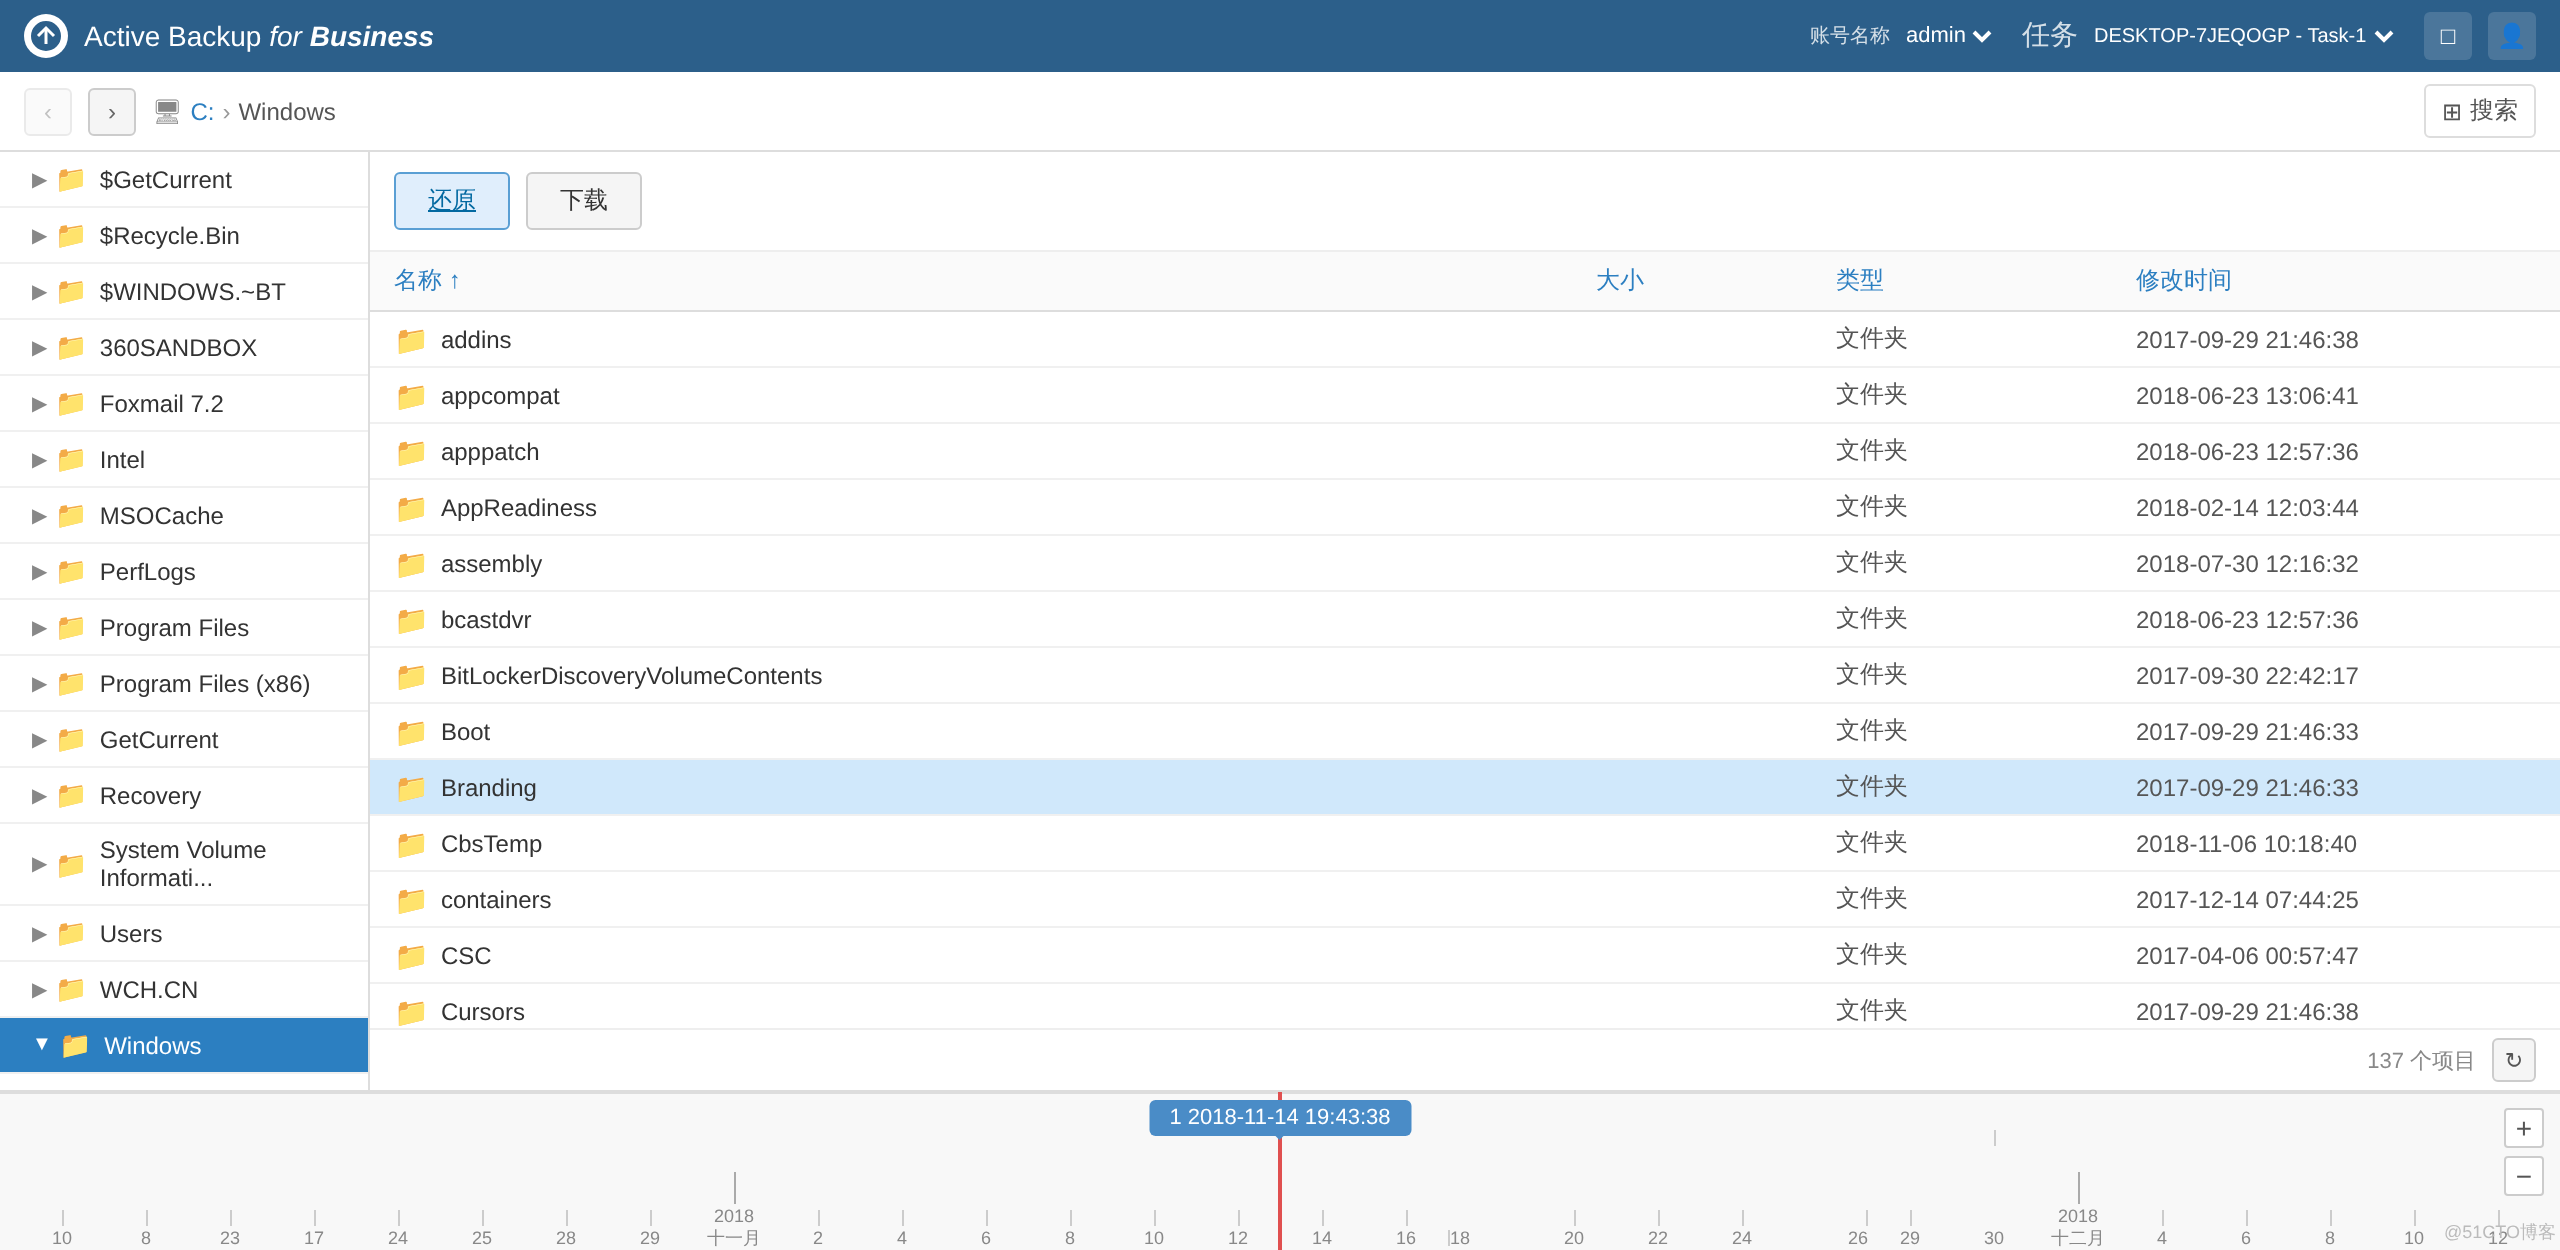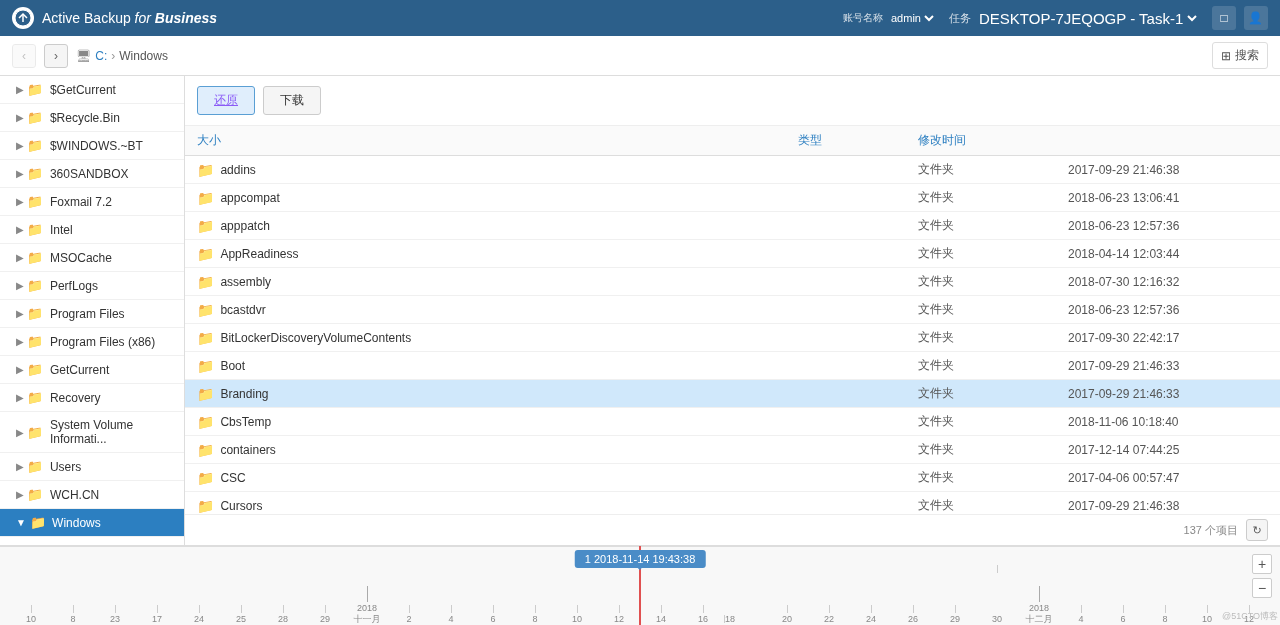--- a/index.html
+++ b/index.html
@@ -36,21 +36,21 @@
     .sidebar-item.active .arrow { color: white; }
     .sidebar-item .folder-icon { margin-right: 6px; font-size: 13px; }
     .sidebar-footer-btn { width: 22px; height: 22px; border: 1px solid #ccc; background: #f5f5f5; border-radius: 3px; cursor: pointer; display: flex; align-items: center; justify-content: center; font-size: 11px; color: #555; }
 
     
     .content { flex: 1; display: flex; flex-direction: column; overflow: hidden; background: #fff; }
 
     
     .action-bar { display: flex; gap: 8px; padding: 10px 12px; border-bottom: 1px solid #eee; flex-shrink: 0; }
     .action-btn { padding: 5px 16px; border: 1px solid #ccc; border-radius: 3px; background: #f5f5f5; cursor: pointer; font-size: 12px; color: #333; }
-    .action-btn.active { background: #e0eefc; border-color: #5a9fd4; color: #8b5cf6; text-decoration: underline; }
+    .action-btn.active { background: #e0eefc; border-color: #5a9fd4; color: #0369a1; text-decoration: underline; }
 
     
     .file-table { flex: 1; overflow-y: auto; }
     .table-header { display: grid; grid-template-columns: 1fr 120px 150px 200px; padding: 6px 12px; border-bottom: 1px solid #ddd; background: #fafafa; font-size: 12px; color: #555; }
     .table-header .col-name { color: #2c7fc1; cursor: pointer; }
     .table-header .col-size { color: #2c7fc1; cursor: pointer; }
     .table-header .col-type { color: #2c7fc1; cursor: pointer; }
     .table-header .col-date { color: #2c7fc1; cursor: pointer; }
     .table-row { display: grid; grid-template-columns: 1fr 120px 150px 200px; padding: 5px 12px; border-bottom: 1px solid #f0f0f0; font-size: 12px; align-items: center; }
     .table-row.selected { background: #d0e8fb; }
@@ -90,22 +90,22 @@
     </span>
   </div>
   <div class="header-spacer"></div>
   <div class="header-user">
     <span style="font-size:10px;opacity:0.8">账号名称</span>
     <select style="background:transparent;border:none;color:white;font-size:11px;">
       <option>admin</option>
     </select>
   </div>
   <div class="header-task">
-    <span style="font-size:11px;opacity:0.8">任务</span>
-    <select style="background:transparent;border:none;color:white;font-size:15px;">
+    <span style="font-size:14px;opacity:0.8">任务</span>
+    <select style="background:transparent;border:none;color:white;font-size:10px;">
       <option>DESKTOP-7JEQOGP - Task-1</option>
     </select>
   </div>
   <div class="header-icons">
     <button class="header-icon-btn">□</button>
     <button class="header-icon-btn">👤</button>
   </div>
 </div>
 
 <div class="toolbar">
@@ -217,20 +217,21 @@
   </div>
 
   <div class="content">
     <div class="action-bar">
       <button class="action-btn active">还原</button>
       <button class="action-btn">下载</button>
     </div>
 
     <div class="file-table">
       <div class="table-header">
+        <span class="col-name">名称 ↑</span>
         <span class="col-size">大小</span>
         <span class="col-type">类型</span>
         <span class="col-date">修改时间</span>
       </div>
       <div id="table-rows-container">
           <div class="table-row">
     <div class="file-name">
       <span class="folder-icon-sm">📁</span>
       <span>addins</span>
     </div>
@@ -256,21 +257,21 @@
     <span class="col-type-val">文件夹</span>
     <span class="col-date-val">2018-06-23 12:57:36</span>
   </div>
           <div class="table-row">
     <div class="file-name">
       <span class="folder-icon-sm">📁</span>
       <span>AppReadiness</span>
     </div>
     <span class="col-size-val"></span>
     <span class="col-type-val">文件夹</span>
-    <span class="col-date-val">2018-04-14 12:03:44</span>
+    <span class="col-date-val">2018-02-14 12:03:44</span>
   </div>
           <div class="table-row">
     <div class="file-name">
       <span class="folder-icon-sm">📁</span>
       <span>assembly</span>
     </div>
     <span class="col-size-val"></span>
     <span class="col-type-val">文件夹</span>
     <span class="col-date-val">2018-07-30 12:16:32</span>
   </div>
@@ -438,21 +439,21 @@
     <span style="white-space:pre-wrap;text-align:center;line-height:1.2;">20</span>
   </div>
         <div class="timeline-mark" style="display: flex; flex-direction: column; align-items: center; flex: 1 1 0%; font-size: 9px; color: rgb(136, 136, 136);">
     <div style="width:1px;height:8px;background:#ccc;margin-bottom:1px;"></div>
     <span style="white-space:pre-wrap;text-align:center;line-height:1.2;">22</span>
   </div>
         <div class="timeline-mark" style="display: flex; flex-direction: column; align-items: center; flex: 1 1 0%; font-size: 9px; color: rgb(136, 136, 136);">
     <div style="width:1px;height:8px;background:#ccc;margin-bottom:1px;"></div>
     <span style="white-space:pre-wrap;text-align:center;line-height:1.2;">24</span>
   </div>
-        <div class="timeline-mark" style="display: flex; flex-direction: column; align-items: center; flex: 1 1 0%; font-size: 9px; color: rgb(136, 136, 136);">
+        <div class="timeline-mark" style="display: flex; flex-direction: column; align-items: flex-end; flex: 1 1 0%; font-size: 9px; color: rgb(136, 136, 136);">
     <div style="width:1px;height:8px;background:#ccc;margin-bottom:1px;"></div>
     <span style="white-space:pre-wrap;text-align:center;line-height:1.2;">26</span>
   </div>
         <div class="timeline-mark" style="display: flex; flex-direction: column; align-items: center; flex: 1 1 0%; font-size: 9px; color: rgb(136, 136, 136);">
     <div style="width:1px;height:8px;background:#ccc;margin-bottom:1px;"></div>
     <span style="white-space:pre-wrap;text-align:center;line-height:1.2;">29</span>
   </div>
         <div class="timeline-mark" style="display: flex; flex-direction: column; align-items: center; flex: 1 1 0%; font-size: 9px; color: rgb(136, 136, 136);">
     <div style="width:1px;height:8px;background:#ccc;margin-bottom:1px;"></div>
     <span style="white-space:pre-wrap;text-align:right;line-height:1.2;margin-top:40px;">30</span>

